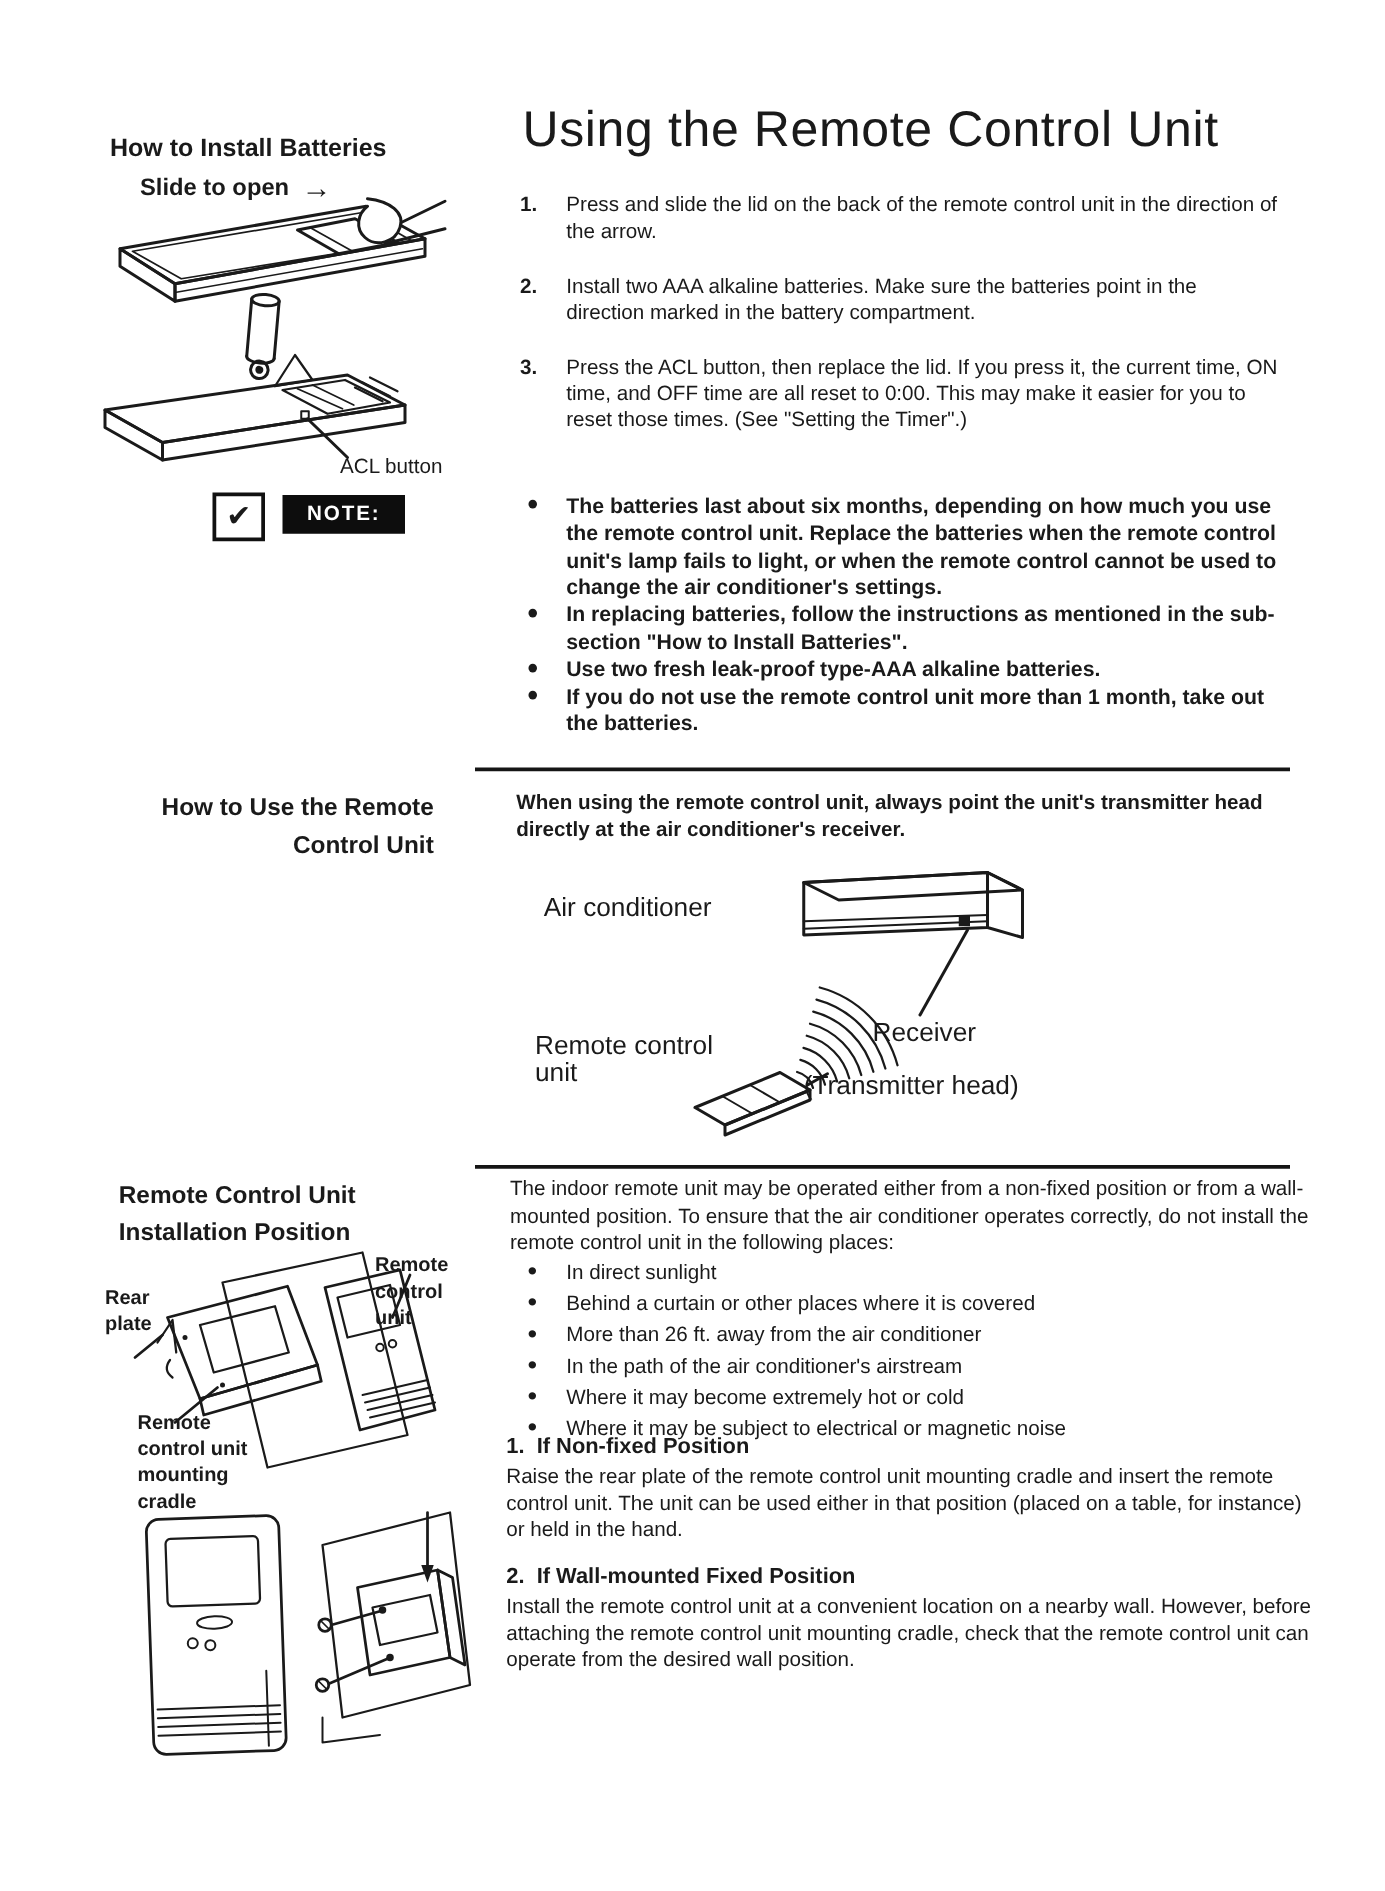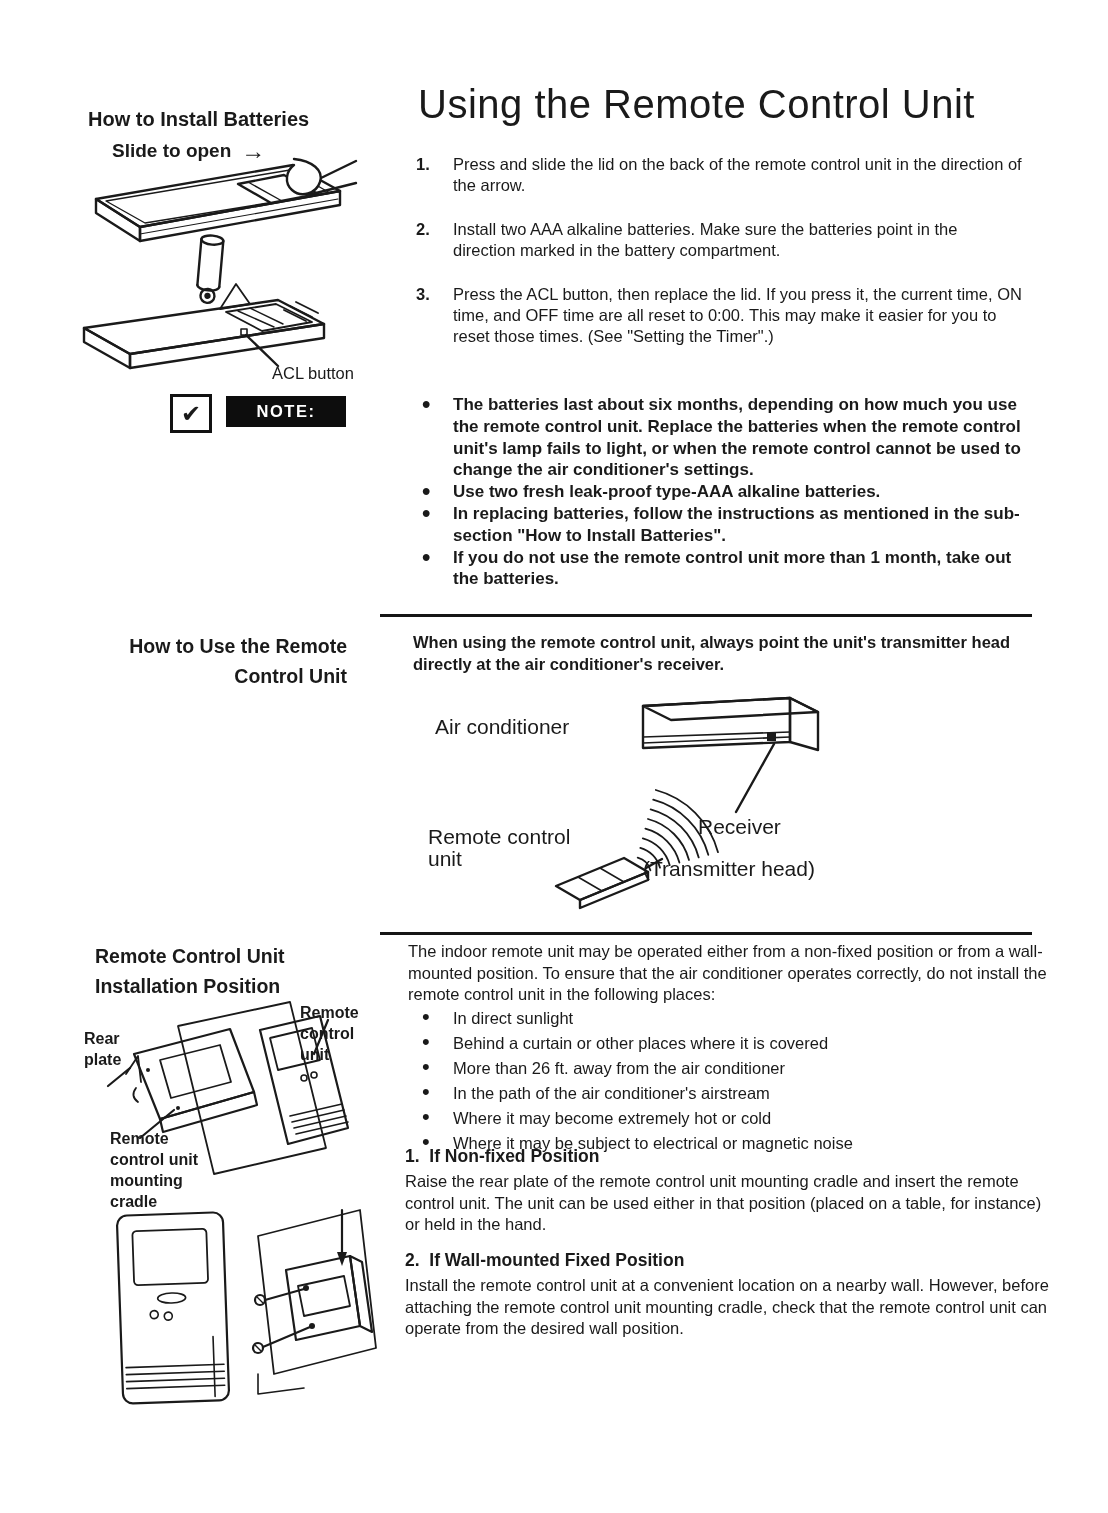--- a/index.html
+++ b/index.html
@@ -21,21 +21,21 @@
   .note-item::before{content:"•";position:absolute;left:6px;top:-1px;font-size:24px;}
   .b3-item{position:relative;padding-left:37px;font-size:16.5px;line-height:21px;margin-bottom:4px;}
   .b3-item::before{content:"•";position:absolute;left:6px;top:-2px;font-size:22px;}
   .body{font-size:16.5px;line-height:21.5px;}
   .subh{font-weight:700;font-size:17.5px;white-space:pre;}
   .dlabel{font-weight:400;font-size:21px;line-height:22px;z-index:3;}
   .dlabel-sm{font-weight:700;font-size:16px;line-height:21px;z-index:3;}
   .rule{background:#151515;height:3px;}
   .checkbox{width:36px;height:33px;border:3px solid #111;display:flex;align-items:center;justify-content:center;
     font-size:24px;font-weight:700;background:#fff;}
-  .notebadge{width:120px;height:31px;background:#0d0d0d;color:#fff;display:flex;align-items:center;justify-content:center;
+  .notebadge{width:98px;height:31px;background:#0d0d0d;color:#fff;display:flex;align-items:center;justify-content:center;
     font-weight:700;font-size:16.5px;letter-spacing:1.5px;}
   svg{position:absolute;overflow:visible;}
   svg *{vector-effect:non-scaling-stroke;}
 </style>
 </head>
 <body>
 
 <div class="page">
 
   <div class="abs title" style="left:418px;top:82px;">Using the Remote Control Unit</div>
@@ -108,23 +108,23 @@
       <div class="step">
         <span class="num">3.</span>
         <div class="stxt">Press the ACL button, then replace the lid. If you press it, the current time, ON time, and OFF time are all reset to 0:00. This may make it easier for you to reset those times. (See "Setting the Timer".)</div>
       </div>
     </div>
 
   <div class="abs" style="left:416px;top:394px;width:608px;">
 
       <div class="note-item">The batteries last about six months, depending on how much you use the remote control unit. Replace the batteries when the remote control unit's lamp fails to light, or when the remote control cannot be used to change the air conditioner's settings.</div>
 
+      <div class="note-item">In replacing batteries, follow the instructions as mentioned in the sub-section "How to Install Batteries".</div>
+
       <div class="note-item">Use two fresh leak-proof type-AAA alkaline batteries.</div>
-
-      <div class="note-item">In replacing batteries, follow the instructions as mentioned in the sub-section "How to Install Batteries".</div>
 
       <div class="note-item">If you do not use the remote control unit more than 1 month, take out the batteries.</div>
     </div>
 
   <div class="abs rule" style="left:380px;top:614px;width:652px;"></div>
 
   <div class="abs lh2" style="left:83px;top:631px;width:264px;text-align:right;">
     <div>How to Use the Remote</div>
     <div>Control Unit</div>
   </div>

